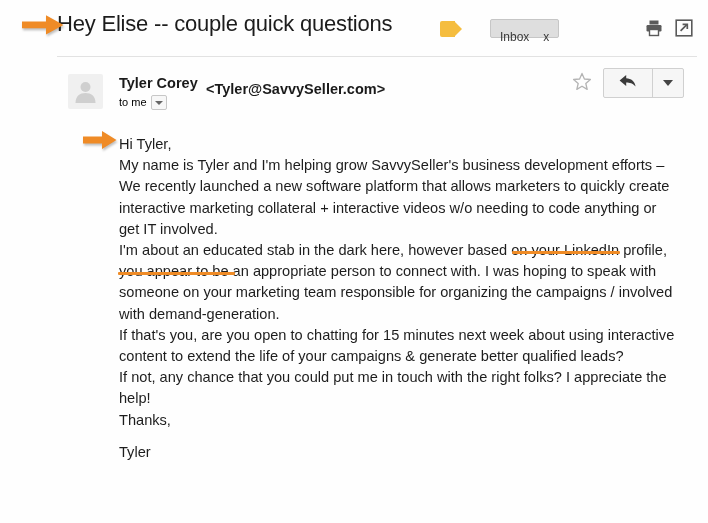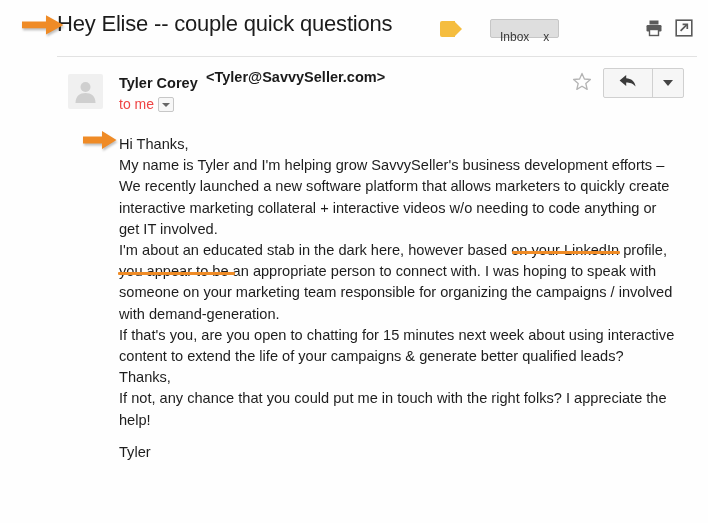--- a/index.html
+++ b/index.html
@@ -130,32 +130,32 @@
     left: 119px;
     top: 9px;
     font-size: 14.5px;
     font-weight: bold;
     color: #1a1a1a;
     white-space: nowrap;
   }
   .sender-email {
     position: absolute;
     left: 206px;
-    top: 3px;
+    top: 15px;
     font-size: 14.5px;
     font-weight: bold;
     color: #1a1a1a;
     white-space: nowrap;
   }
   .to-line {
     position: absolute;
     left: 119px;
     top: 30px;
-    font-size: 14px;
-    color: #ef4444;
+    font-size: 11px;
+    color: #000000;
     white-space: nowrap;
   }
   .to-caret {
     display: inline-block;
     margin-left: 4px;
     width: 14px;
     height: 13px;
     border: 1px solid #c7c7c7;
     border-radius: 2px;
     background: #f7f7f7;
@@ -325,26 +325,26 @@
       <span>
         <svg width="20" height="16" viewBox="0 0 20 16">
           <path d="M8.2 2 L8.2 5.2 C13.2 5.4 16.8 8.2 17.6 13.6 C14.8 10 11.6 9.4 8.2 9.4 L8.2 13 L1.6 7.5 Z" fill="#3a3a3a"></path>
         </svg>
       </span>
     </div>
     <div class="reply-more-btn"></div>
   </div>
 
   <div class="body-text">
-    <p>Hi Thanks,</p>
+    <p>Hi Tyler,</p>
     <p>My name is Tyler and I'm helping grow SavvySeller's business development efforts – We recently launched a new software platform that allows marketers to quickly create interactive marketing collateral + interactive videos w/o needing to code anything or get IT involved.</p>
     <p><span>I'm about an educated stab in the dark here, however </span><span>based on your</span> <span>LinkedIn profile,</span><span> you appear to be an appropriate person to connect with. I was hoping to speak with someone on your marketing team responsible for organizing the campaigns / involved with demand-generation.</span></p>
     <p>If that's you, are you open to chatting for 15 minutes next week about using interactive content to extend the life of your campaigns &amp; generate better qualified leads?</p>
+    <p>If not, any chance that you could put me in touch with the right folks? I appreciate the help!</p>
     <p>Thanks,</p>
-    <p>If not, any chance that you could put me in touch with the right folks? I appreciate the help!</p>
   </div>
 
   <div class="sig-name">Tyler</div>
 
 
   <div class="annot-underline" id="underline-a"></div>
   <div class="annot-underline" id="underline-b"></div>
 
   <div class="annot-arrow" id="arrow-subject">
     <svg width="42" height="22" viewBox="0 0 42 22">

